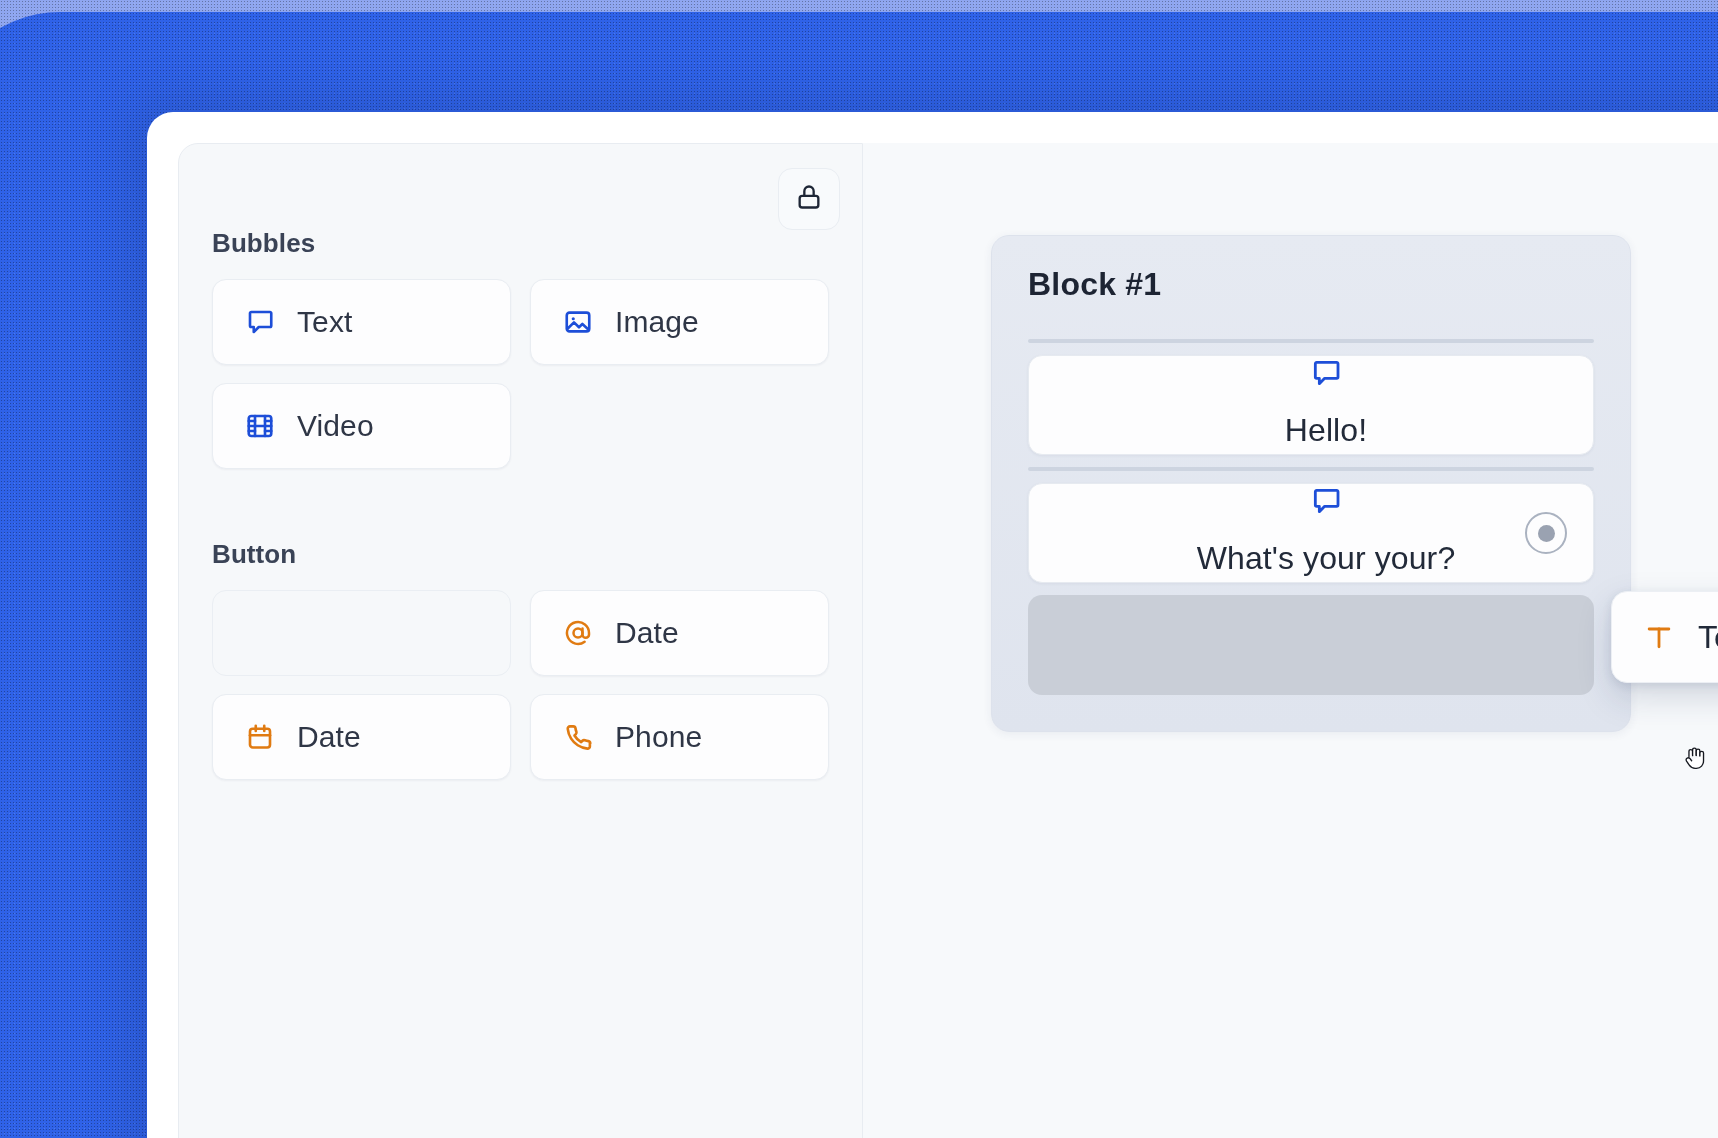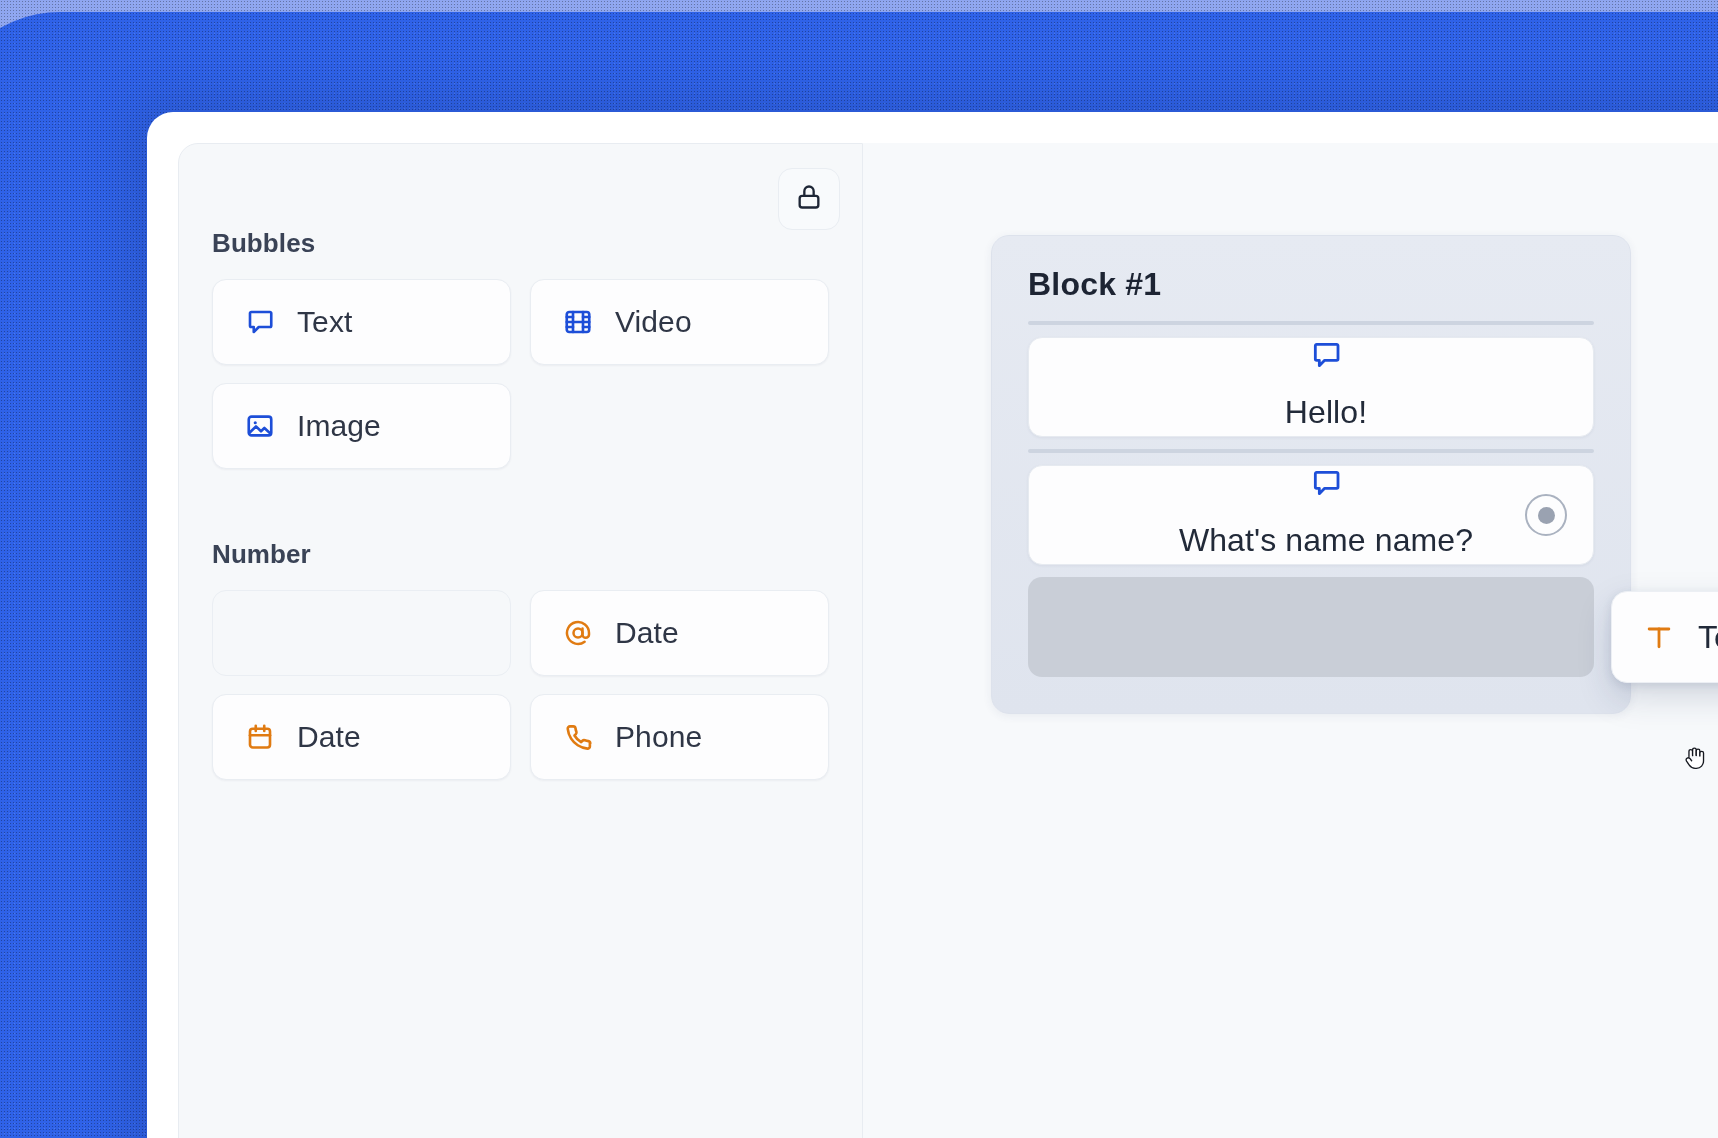--- a/index.html
+++ b/index.html
@@ -126,21 +126,21 @@
     border:1px solid #dde2ec;
     border-radius:18px;
     padding:30px 36px 36px 36px;
     box-shadow:0 2px 10px rgba(40,55,100,.07);
   }
   #block-title {
     font-size:32px;
     font-weight:700;
     color:#1d2433;
     letter-spacing:.2px;
-    margin-bottom:18px;
+    margin-bottom:36px;
   }
   .block-divider {
     height:4px;
     background:#cdd4e0;
     border-radius:3px;
     margin:0 0 12px 0;
   }
   .block-item {
     position:relative;
     background:#fdfdfe;
@@ -238,46 +238,46 @@
           <svg width="30" height="30" viewBox="0 0 24 24" fill="none" stroke="#1d4ed8" stroke-width="2.1" stroke-linecap="round" stroke-linejoin="round">
             <path d="M20 4H5a1 1 0 0 0-1 1v10a1 1 0 0 0 1 1h2v4l4-4h9a1 1 0 0 0 1-1V5a1 1 0 0 0-1-1z"></path>
           </svg>
         </span>
         <span class="label">Text</span>
       </div>
 
       <div class="item-card">
         <span class="icon-wrap">
           <svg width="30" height="30" viewBox="0 0 24 24" fill="none" stroke="#1d4ed8" stroke-width="2.1" stroke-linecap="round" stroke-linejoin="round">
+            <rect x="3" y="4.5" width="18" height="15" rx="2.2"></rect>
+            <circle cx="8.2" cy="9.4" r="1.25" fill="#1d4ed8" stroke="none"></circle>
+            <path d="M3.6 17.4l5.2-5.1 4 3.9 2.7-2.6 5 4.6"></path>
+          </svg>
+        </span>
+        <span class="label">Image</span>
+      </div>
+
+      <div class="item-card">
+        <span class="icon-wrap">
+          <svg width="30" height="30" viewBox="0 0 24 24" fill="none" stroke="#1d4ed8" stroke-width="2.1" stroke-linecap="round" stroke-linejoin="round">
             <rect x="3" y="4" width="18" height="16" rx="2"></rect>
             <line x1="8" y1="4" x2="8" y2="20"></line>
             <line x1="16" y1="4" x2="16" y2="20"></line>
             <line x1="3" y1="12" x2="21" y2="12"></line>
             <line x1="3" y1="8" x2="8" y2="8"></line>
             <line x1="3" y1="16" x2="8" y2="16"></line>
             <line x1="16" y1="8" x2="21" y2="8"></line>
             <line x1="16" y1="16" x2="21" y2="16"></line>
           </svg>
         </span>
         <span class="label">Video</span>
       </div>
-
-      <div class="item-card">
-        <span class="icon-wrap">
-          <svg width="30" height="30" viewBox="0 0 24 24" fill="none" stroke="#1d4ed8" stroke-width="2.1" stroke-linecap="round" stroke-linejoin="round">
-            <rect x="3" y="4.5" width="18" height="15" rx="2.2"></rect>
-            <circle cx="8.2" cy="9.4" r="1.25" fill="#1d4ed8" stroke="none"></circle>
-            <path d="M3.6 17.4l5.2-5.1 4 3.9 2.7-2.6 5 4.6"></path>
-          </svg>
-        </span>
-        <span class="label">Image</span>
-      </div>
-    </div>
-
-    <h3 id="inputs-title" class="section-title">Number</h3>
+    </div>
+
+    <h3 id="inputs-title" class="section-title">Button</h3>
 
     <div class="grid">
 
       <div class="item-card ghost"></div>
 
 
       <div class="item-card">
         <span class="icon-wrap">
           <svg width="30" height="30" viewBox="0 0 24 24" fill="none" stroke="#e07b12" stroke-width="2" stroke-linecap="round" stroke-linejoin="round">
             <circle cx="12" cy="12" r="3.6"></circle>
@@ -329,21 +329,21 @@
       </div>
 
       <div class="block-divider" style="margin-top:12px;"></div>
 
       <div class="block-item">
         <span class="icon-wrap">
           <svg width="32" height="32" viewBox="0 0 24 24" fill="none" stroke="#1d4ed8" stroke-width="2.1" stroke-linecap="round" stroke-linejoin="round">
             <path d="M20 4H5a1 1 0 0 0-1 1v10a1 1 0 0 0 1 1h2v4l4-4h9a1 1 0 0 0 1-1V5a1 1 0 0 0-1-1z"></path>
           </svg>
         </span>
-        <span class="label">What's name name?</span>
+        <span class="label">What's your your?</span>
         <span class="target-dot">
             <i></i>
           </span>
       </div>
 
       <div id="drop-placeholder"></div>
     </div>
 
     <div id="drag-ghost">
       <span class="icon-wrap">

